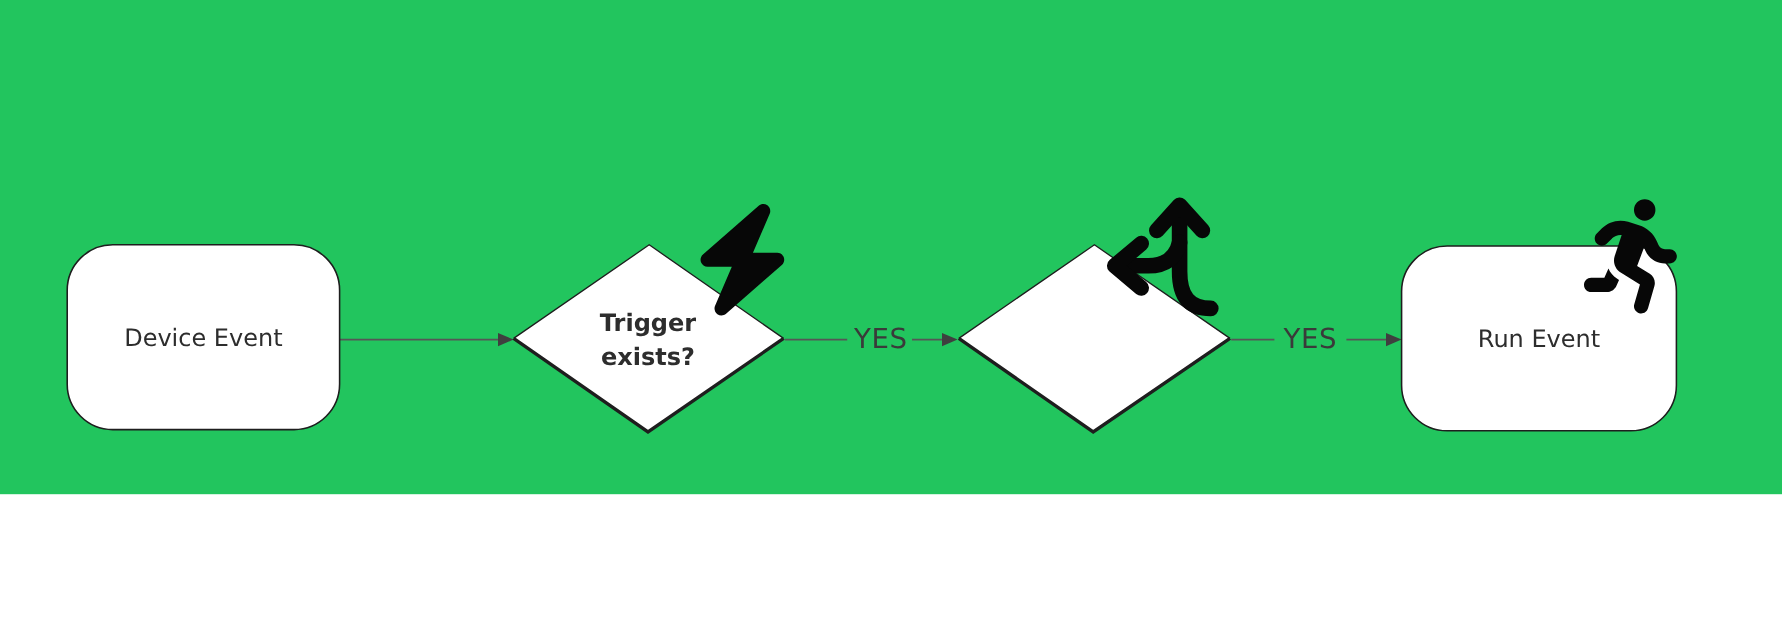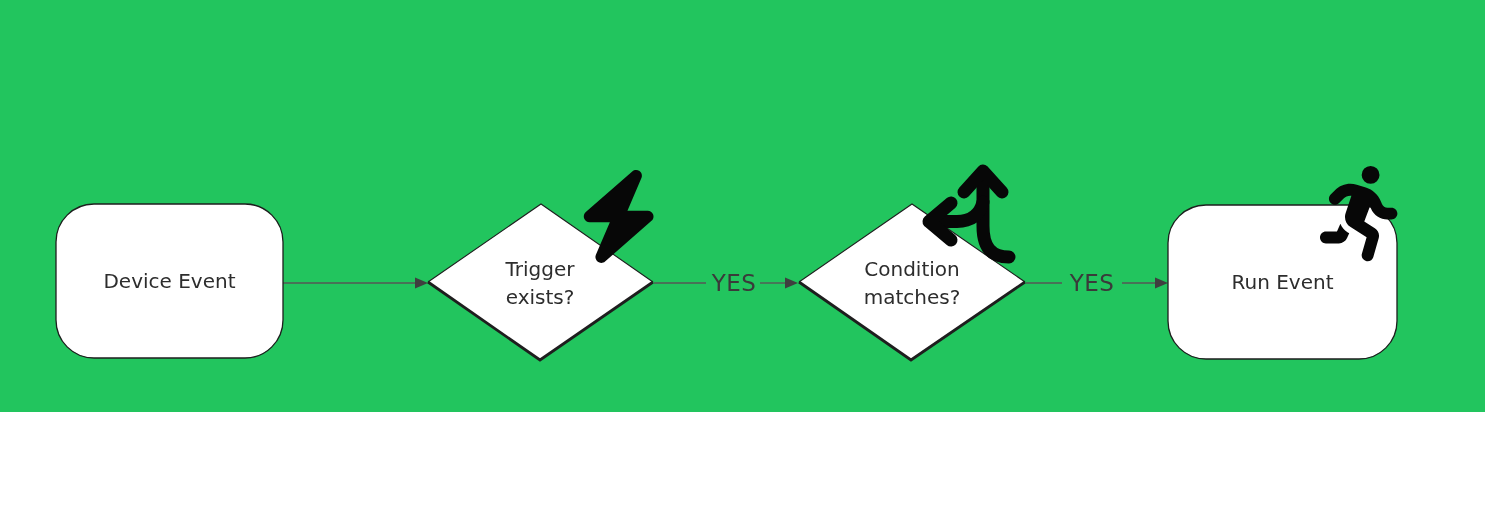--- a/index.html
+++ b/index.html
@@ -93,23 +93,22 @@
       <path d="M 951 203 L 929 221.5 L 951 240"></path>
     </g>
 
     <g transform="translate(1320,166) scale(0.186)" fill="#070707">
       <path d="M320 48a48 48 0 1 0 -96 0 48 48 0 1 0 96 0zM125.7 175.5c9.9-9.9 23.4-15.5 37.5-15.5c1.9 0 3.8 .1 5.6 .3L137.6 254c-9.3 28 1.7 58.8 26.8 74.5l86.2 53.9-25.4 88.8c-4.9 17 5 34.7 22 39.6s34.7-5 39.6-22l28.7-100.4c5.9-20.6-2.6-42.6-20.7-53.9L238 299l30.9-82.4 5.1 12.3C289 264.7 323.9 288 362.7 288H384c17.7 0 32-14.3 32-32s-14.3-32-32-32H362.7c-12.9 0-24.6-7.8-29.5-19.7l-6.3-15c-14.6-35.1-44.1-61.9-80.5-73.1l-48.7-15c-11.1-3.4-22.7-5.2-34.4-5.2c-31 0-60.8 12.3-82.7 34.3L57.4 153.4c-12.5 12.5-12.5 32.8 0 45.3s32.8 12.5 45.3 0l23-23zM91.2 352H32c-17.7 0-32 14.3-32 32s14.3 32 32 32h69.6c19 0 36.2-11.2 43.9-28.5L157 361.6l-9.5-6c-17.5-10.9-30.5-26.8-37.9-44.9L91.2 352z"></path>
     </g>
   </svg>
 
   <div class="node-label" style="left:56px; top:204px; width:227px; height:154px;">Device Event</div>
 
-  <div class="node-label" style="left:485px; top:250px; width:110px; height:66px;">Trigger exists?</div>
+  <div class="node-label" style="left:485px; top:250px; width:110px; height:66px;font-weight:bold;">Trigger exists?</div>
 
-  <div class="node-label" style="left:852px; top:250px; width:120px; height:66px;">Condition matches?</div>
 
   <div class="node-label" style="left:1168px; top:205px; width:229px; height:154px;">Run Event</div>
 
   <div class="edge-label" style="left:708px; top:268px; width:52px; height:30px;">YES</div>
 
   <div class="edge-label" style="left:1066px; top:268px; width:52px; height:30px;">YES</div>
 
 </div>
 
 </body></html>

